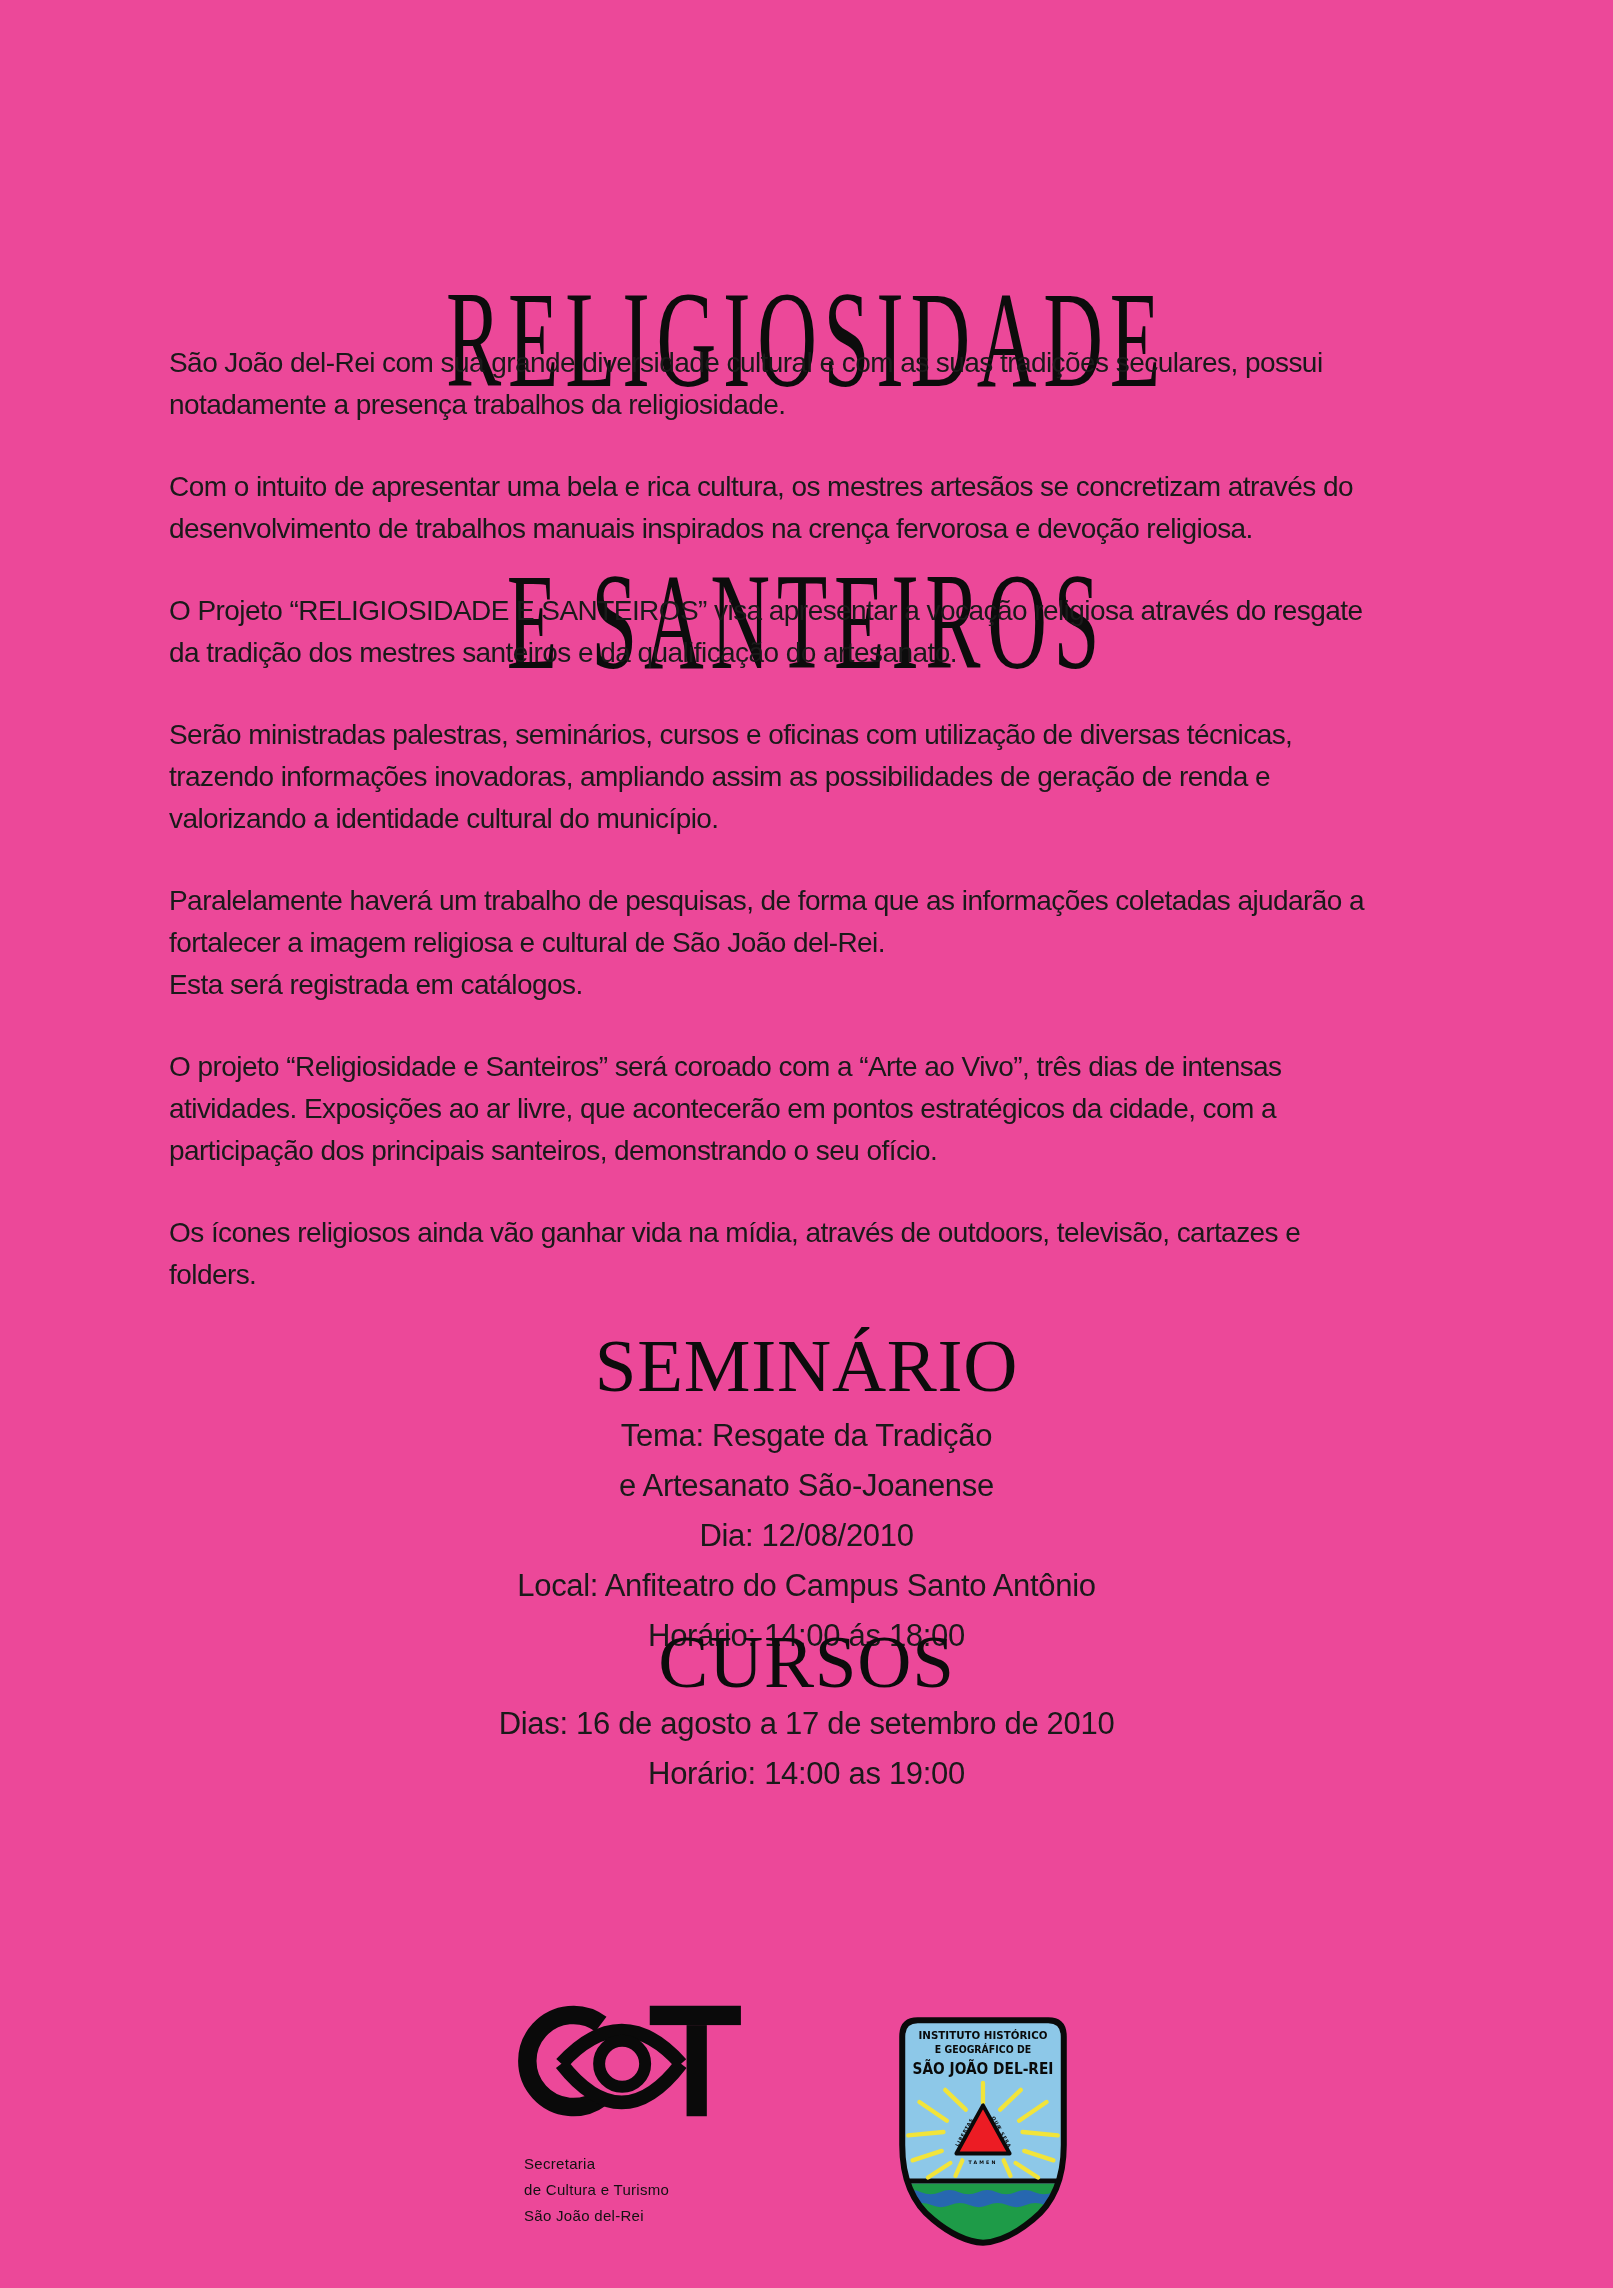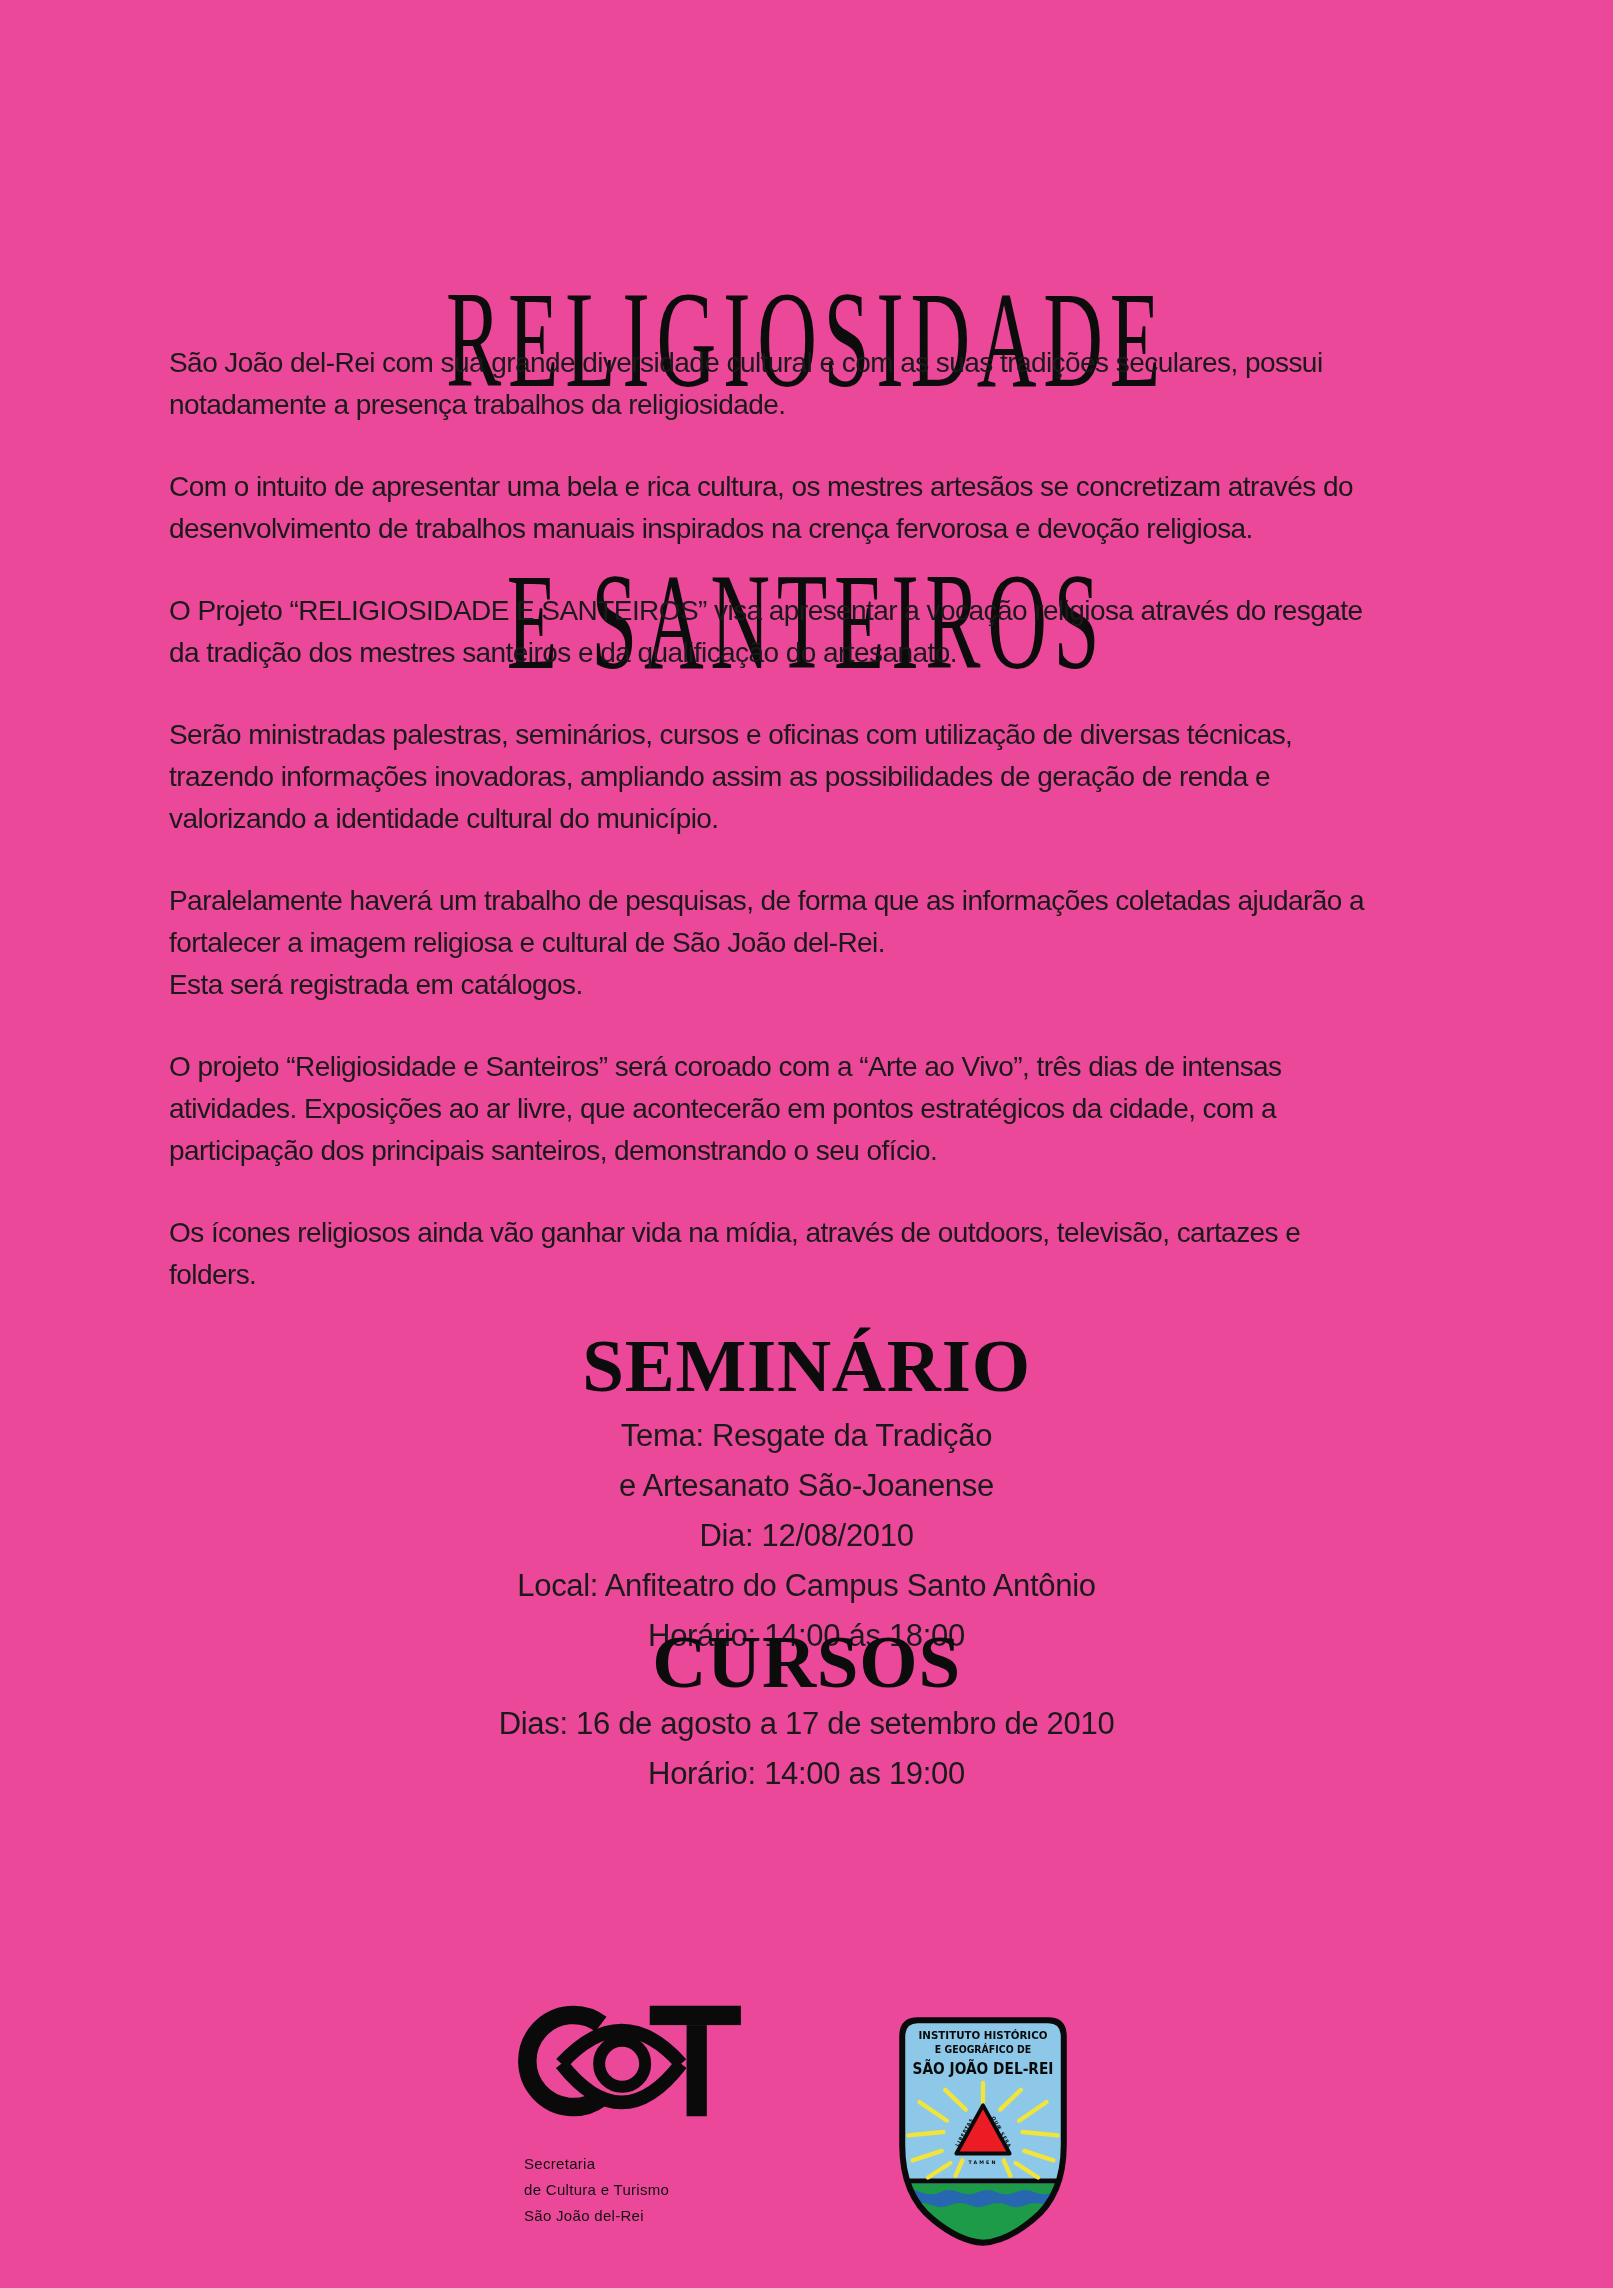--- a/index.html
+++ b/index.html
@@ -17,21 +17,21 @@
   }
   .intro {
     position:absolute; top:342px; left:169px; width:1311px;
     font-size:28px; line-height:42px; letter-spacing:-0.02em; color:#1a1a1a;
   }
   .intro p { margin:0 0 40px 0; white-space:pre-line; }
   .event-section { position:absolute; left:0; width:100%; text-align:center; }
   .event-section.seminar { top:1327px; }
   .event-section.courses { top:1623px; }
   .event-heading {
-    margin:0; font-family:"Liberation Serif", serif; font-weight:700;
+    margin:0; font-family:"Liberation Serif", serif; font-weight:400;
     font-size:75px; line-height:78px; letter-spacing:0.01em; color:#0c0c0c;
   }
   .event-lines { margin-top:5.5px; font-size:31px; line-height:50px; letter-spacing:-0.01em; color:#1a1a1a; }
   .courses .event-lines { margin-top:-1.8px; }
   .event-line { white-space:pre-line; }
   .footer { position:absolute; left:0; top:1966px; width:100%; height:323px; }
   .cot-logo { position:absolute; left:515px; top:37px; width:229px; height:116px; }
   .cot-caption {
     position:absolute; left:524px; top:185px;
     font-size:15px; line-height:26px; letter-spacing:0.02em; color:#111;

